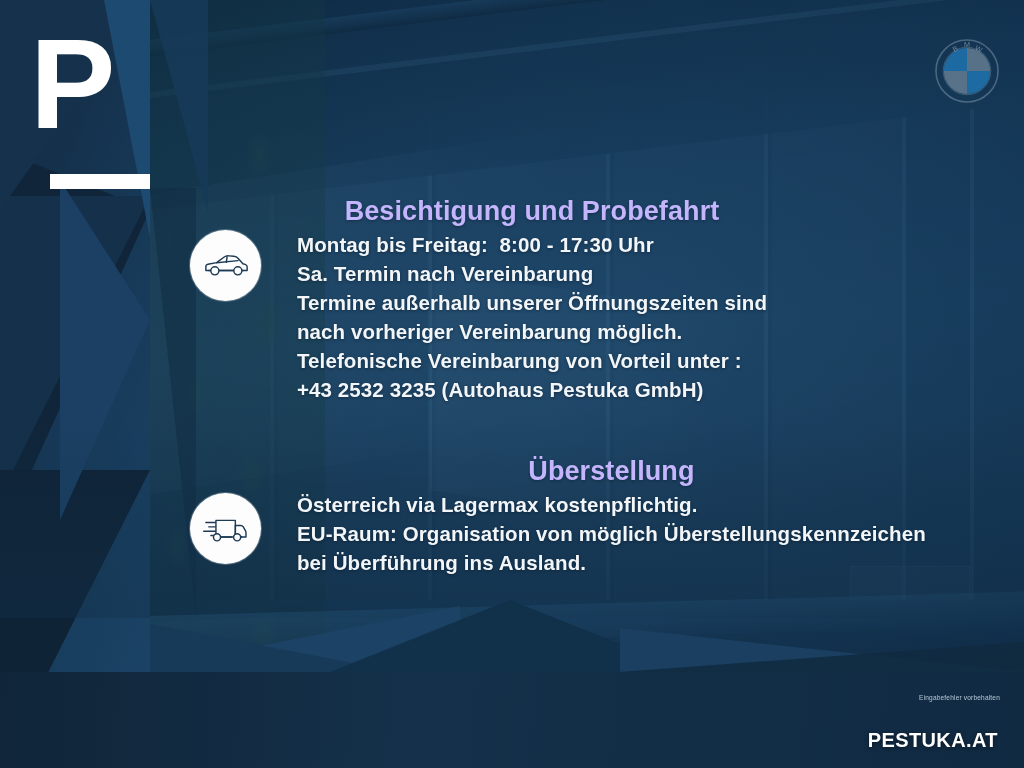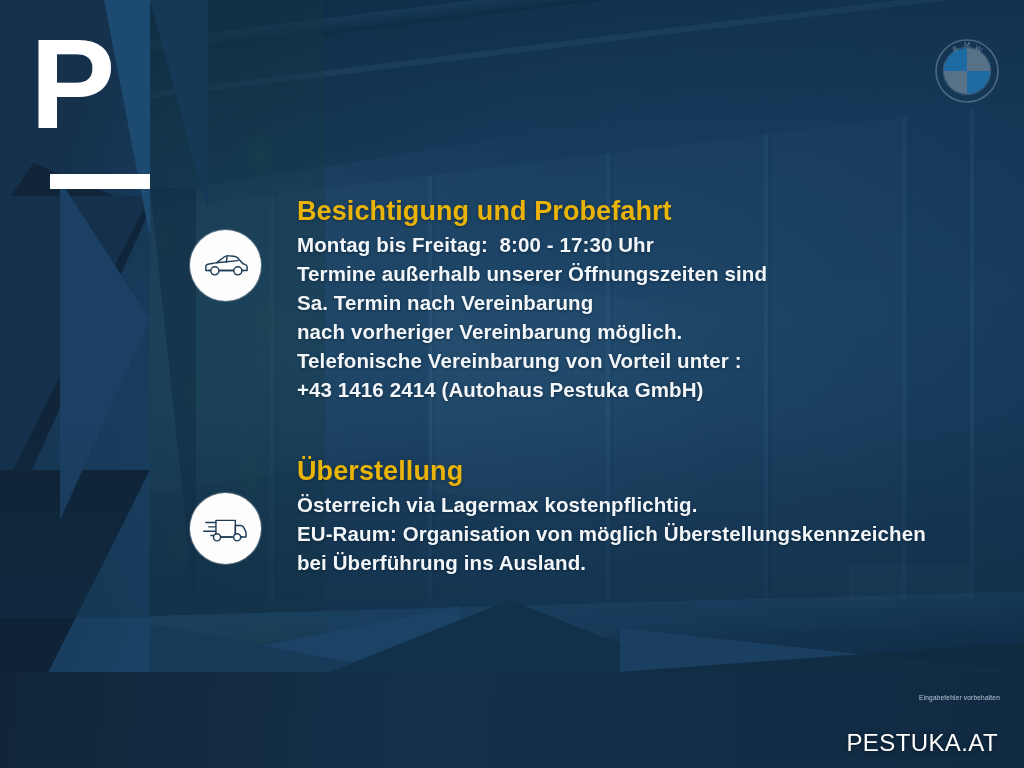--- a/index.html
+++ b/index.html
@@ -131,36 +131,36 @@
   .iconwrap{
     width:71px;height:71px;border-radius:50%;background:#fdfdfd;
     display:flex;align-items:center;justify-content:center;flex:0 0 71px;
     box-shadow:0 0 0 1px rgba(255,255,255,.25);
   }
   .block-1 .iconwrap{margin-top:34px;}
   .block-2 .iconwrap{margin-top:37px;}
   .textcol{margin-left:36px;}
 
   h2{
-    margin:0 0 2px 0;font-size:27px;line-height:1.18;font-weight:700;color:#eab308;
-    letter-spacing:.1px;text-shadow:0 1px 3px rgba(8,24,40,.45);
+    margin:0 0 2px 0;font-size:27px;line-height:1.18;font-weight:700;color:#c4b5fd;
+    letter-spacing:.1px;text-shadow:0 1px 3px rgba(8,24,40,.45);text-align:center;
   }
   .line{
     font-size:20.5px;line-height:29px;color:#f2f6f9;font-weight:700;
     letter-spacing:.1px;text-shadow:0 1px 3px rgba(8,24,40,.5);
     white-space:pre;
   }
 
   
   .fineprint{
     position:absolute;right:24px;top:694px;font-size:6.5px;color:#cfe0ec;
     letter-spacing:.2px;opacity:.85;
   }
   .brandmark{
-    position:absolute;right:26px;top:729px;font-size:24px;font-weight:400;color:#fff;
+    position:absolute;right:26px;top:729px;font-size:20px;font-weight:700;color:#fff;
     letter-spacing:.4px;text-shadow:0 1px 4px rgba(0,0,0,.5);
   }
 </style>
 </head>
 <body>
 
 <div class="stage">
 
   <div class="photo">
     <div class="sky"></div>
@@ -245,25 +245,25 @@
           <path d="M33.5 8 L32.4 15.6"></path>
           <path d="M8 27 L56 27"></path>
         </g>
         <circle cx="16.5" cy="27.4" r="5.6" fill="#fdfdfd" stroke="#1d3b55" stroke-width="2"></circle>
         <circle cx="48.5" cy="27.4" r="5.6" fill="#fdfdfd" stroke="#1d3b55" stroke-width="2"></circle>
       </svg>
     </div>
     <div class="textcol">
       <h2>Besichtigung und Probefahrt</h2>
       <div class="line">Montag bis Freitag:  8:00 - 17:30 Uhr</div>
+      <div class="line">Sa. Termin nach Vereinbarung</div>
       <div class="line">Termine außerhalb unserer Öffnungszeiten sind</div>
-      <div class="line">Sa. Termin nach Vereinbarung</div>
       <div class="line">nach vorheriger Vereinbarung möglich.</div>
       <div class="line">Telefonische Vereinbarung von Vorteil unter :</div>
-      <div class="line">+43 1416 2414 (Autohaus Pestuka GmbH)</div>
+      <div class="line">+43 2532 3235 (Autohaus Pestuka GmbH)</div>
     </div>
   </div>
 
   <div class="block block-2">
     <div class="iconwrap">
       <svg viewBox="0 0 64 44" width="46" height="32" aria-hidden="true">
         <g fill="none" stroke="#1d3b55" stroke-width="2" stroke-linecap="round" stroke-linejoin="round">
           <path d="M18 10 H45 V33 H18 Z"></path>
           <path d="M45 17 H52.5 C54 17 55 17.6 55.8 18.8 L59 24.4 C59.6 25.4 59.8 26.2 59.8 27.2 V33 H45 Z"></path>
           <path d="M22 33 H40"></path>

